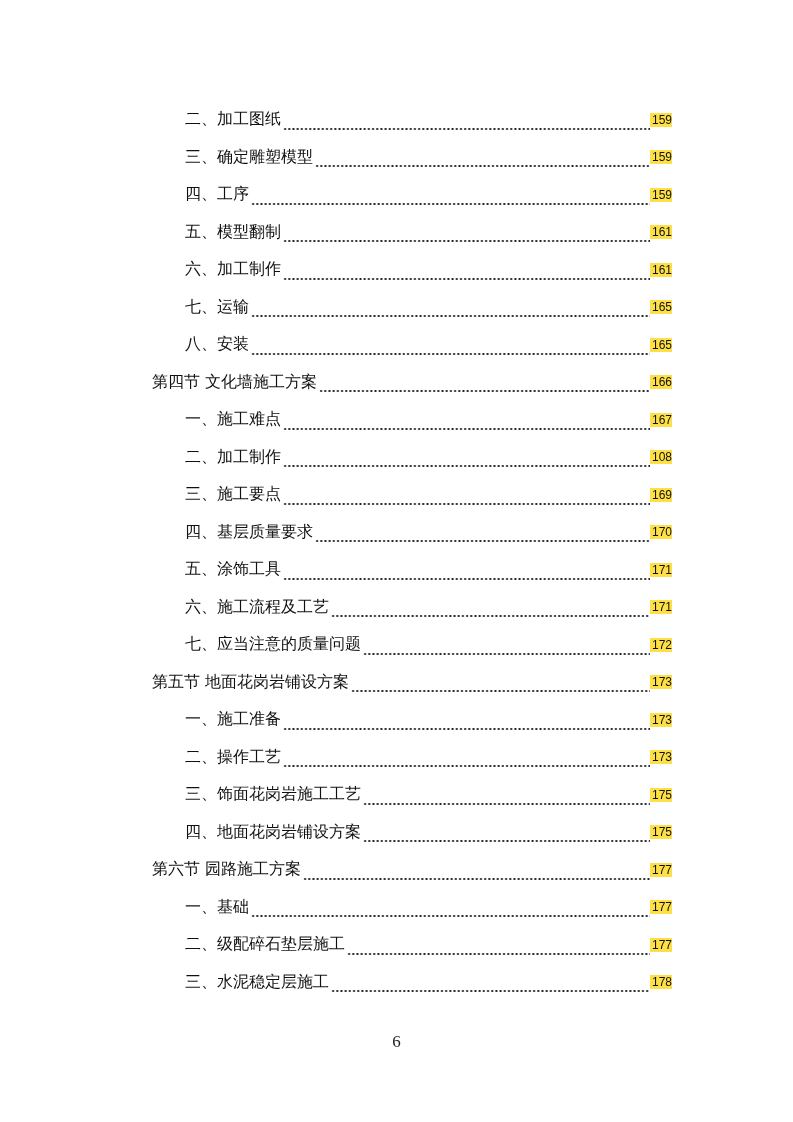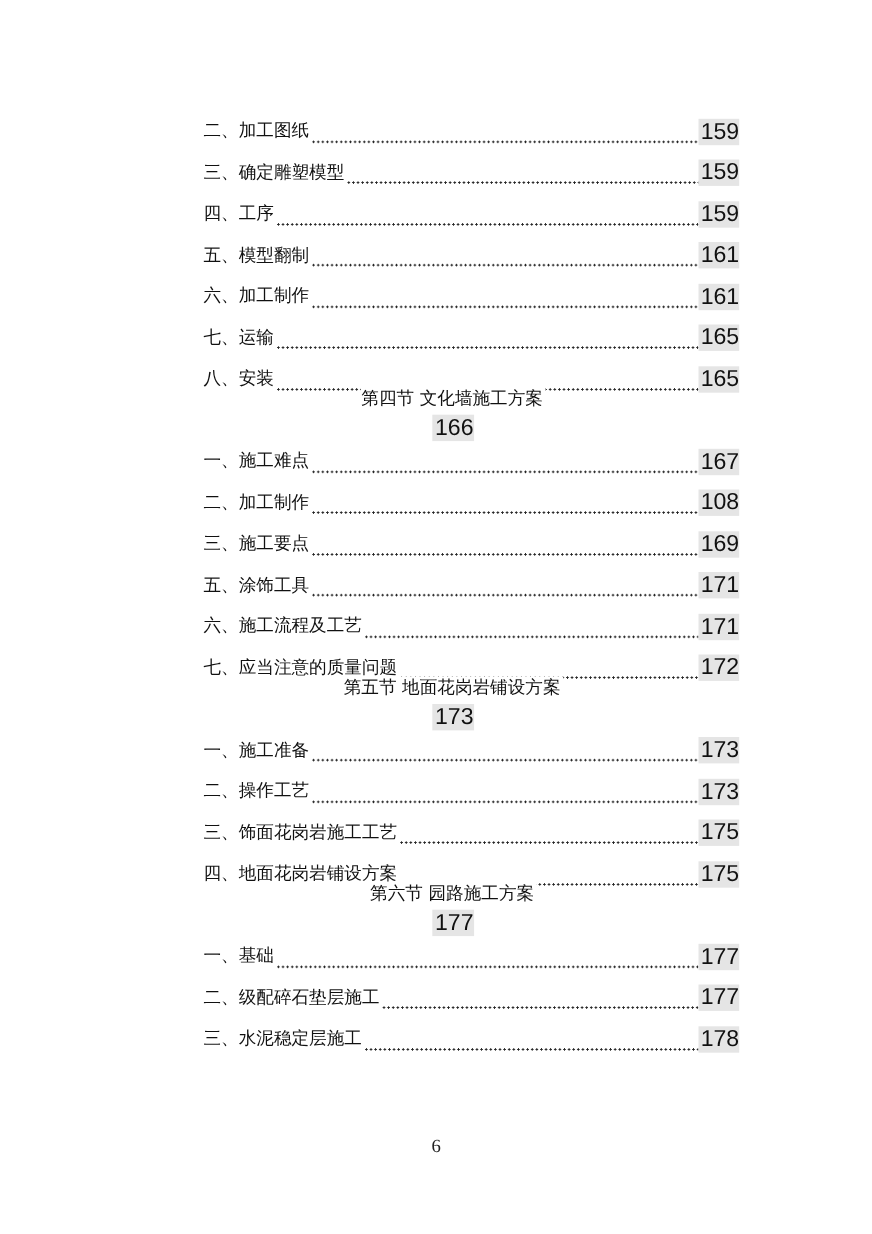--- a/index.html
+++ b/index.html
@@ -7,23 +7,23 @@
          font-family: "DejaVu Serif", "Liberation Serif", serif; color: #111; }
   .toc { position: absolute; left: 0; top: 101px; width: 793px; }
   .toc-row { position: relative; height: 37.5px; display: flex; align-items: center;
              font-size: 16px; justify-content: flex-end; }
   .toc-row .label { white-space: nowrap; background: #fff; padding-right: 2px; z-index: 1; }
   .toc-row .leader { flex: 1; overflow: hidden; white-space: nowrap; height: 18px;
                      margin-top: 4px;
                      background-image: radial-gradient(circle, #222 0.9px, transparent 1.1px);
                      background-size: 4.2px 4px; background-repeat: repeat-x;
                      background-position: left bottom; }
-  .toc-row .page { font-family: "Liberation Sans", sans-serif; font-size: 21px;
-                   padding-left: 2px; background: #e5e5e5; }
-  .lvl1 { padding-left: 152px; width: calc(672px - 152px); flex-direction: column; }
+  .toc-row .page { font-family: "Liberation Sans", sans-serif; font-size: 12px;
+                   padding-left: 2px; background: #fde047; }
+  .lvl1 { padding-left: 152px; width: calc(672px - 152px); }
   .lvl2 { padding-left: 185px; width: calc(672px - 185px); }
   .footer { position: absolute; top: 1032px; left: 0; width: 793px; text-align: center;
             font-family: "Liberation Serif", serif; font-size: 17px; color: #222; }
 </style>
 </head>
 <body>
 
 <div class="toc">
   <div class="toc-row lvl2">
       <span class="label">二、加工图纸</span>
@@ -72,20 +72,25 @@
     </div>
   <div class="toc-row lvl2">
       <span class="label">二、加工制作</span>
       <span class="leader"></span>
       <span class="page">108</span>
     </div>
   <div class="toc-row lvl2">
       <span class="label">三、施工要点</span>
       <span class="leader"></span>
       <span class="page">169</span>
+    </div>
+  <div class="toc-row lvl2">
+      <span class="label">四、基层质量要求</span>
+      <span class="leader"></span>
+      <span class="page">170</span>
     </div>
   <div class="toc-row lvl2">
       <span class="label">五、涂饰工具</span>
       <span class="leader"></span>
       <span class="page">171</span>
     </div>
   <div class="toc-row lvl2">
       <span class="label">六、施工流程及工艺</span>
       <span class="leader"></span>
       <span class="page">171</span>

